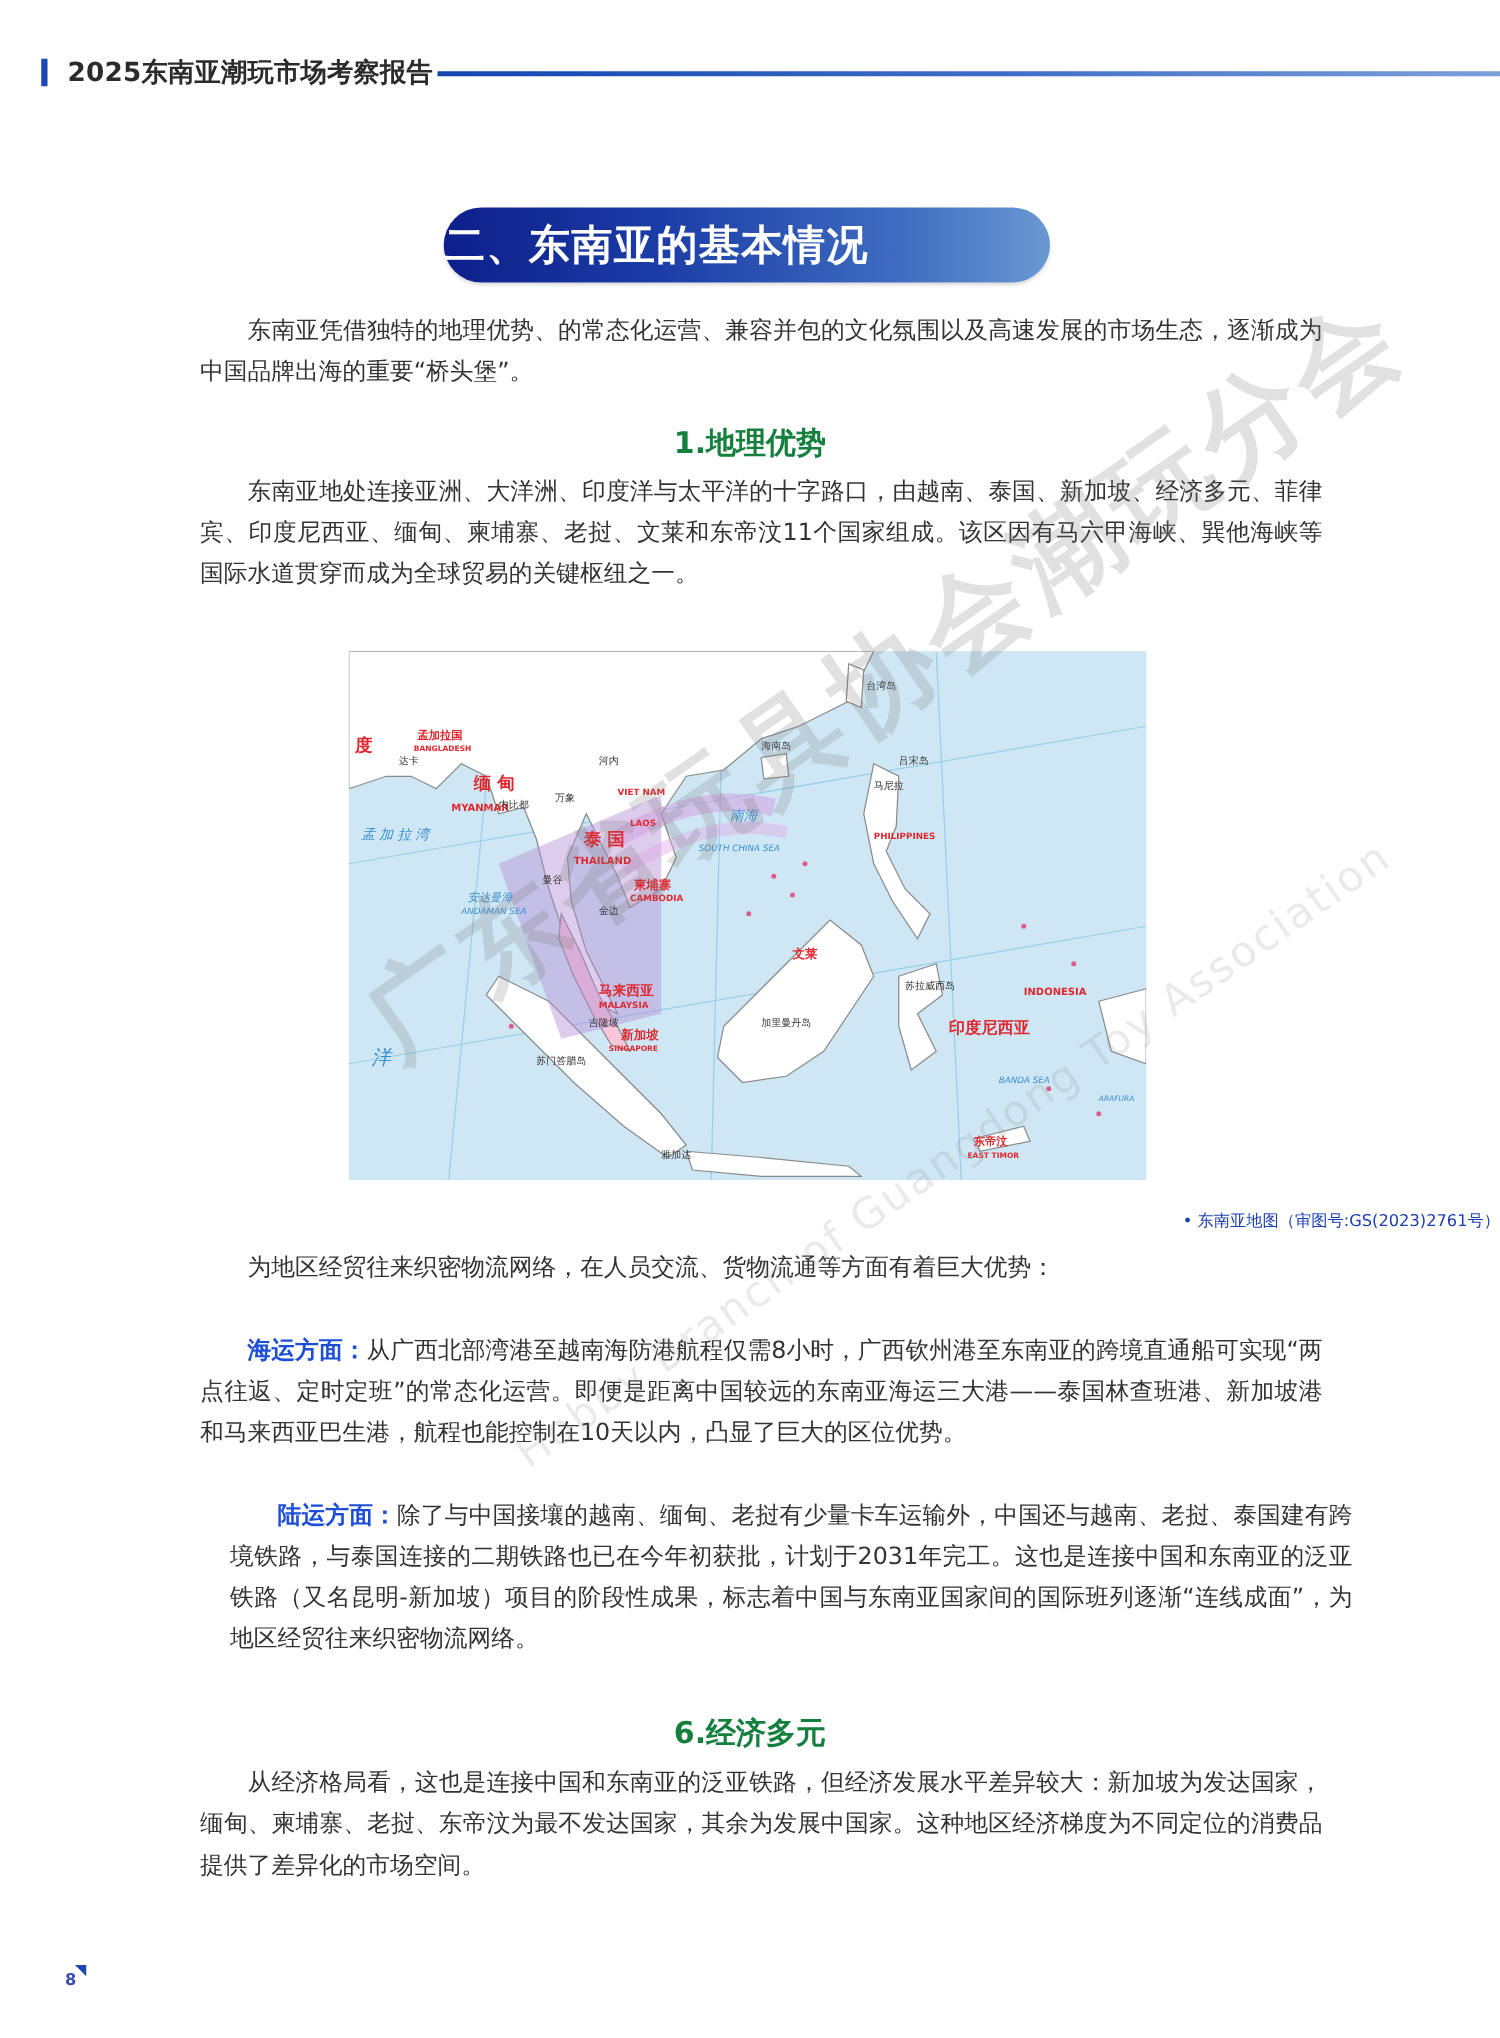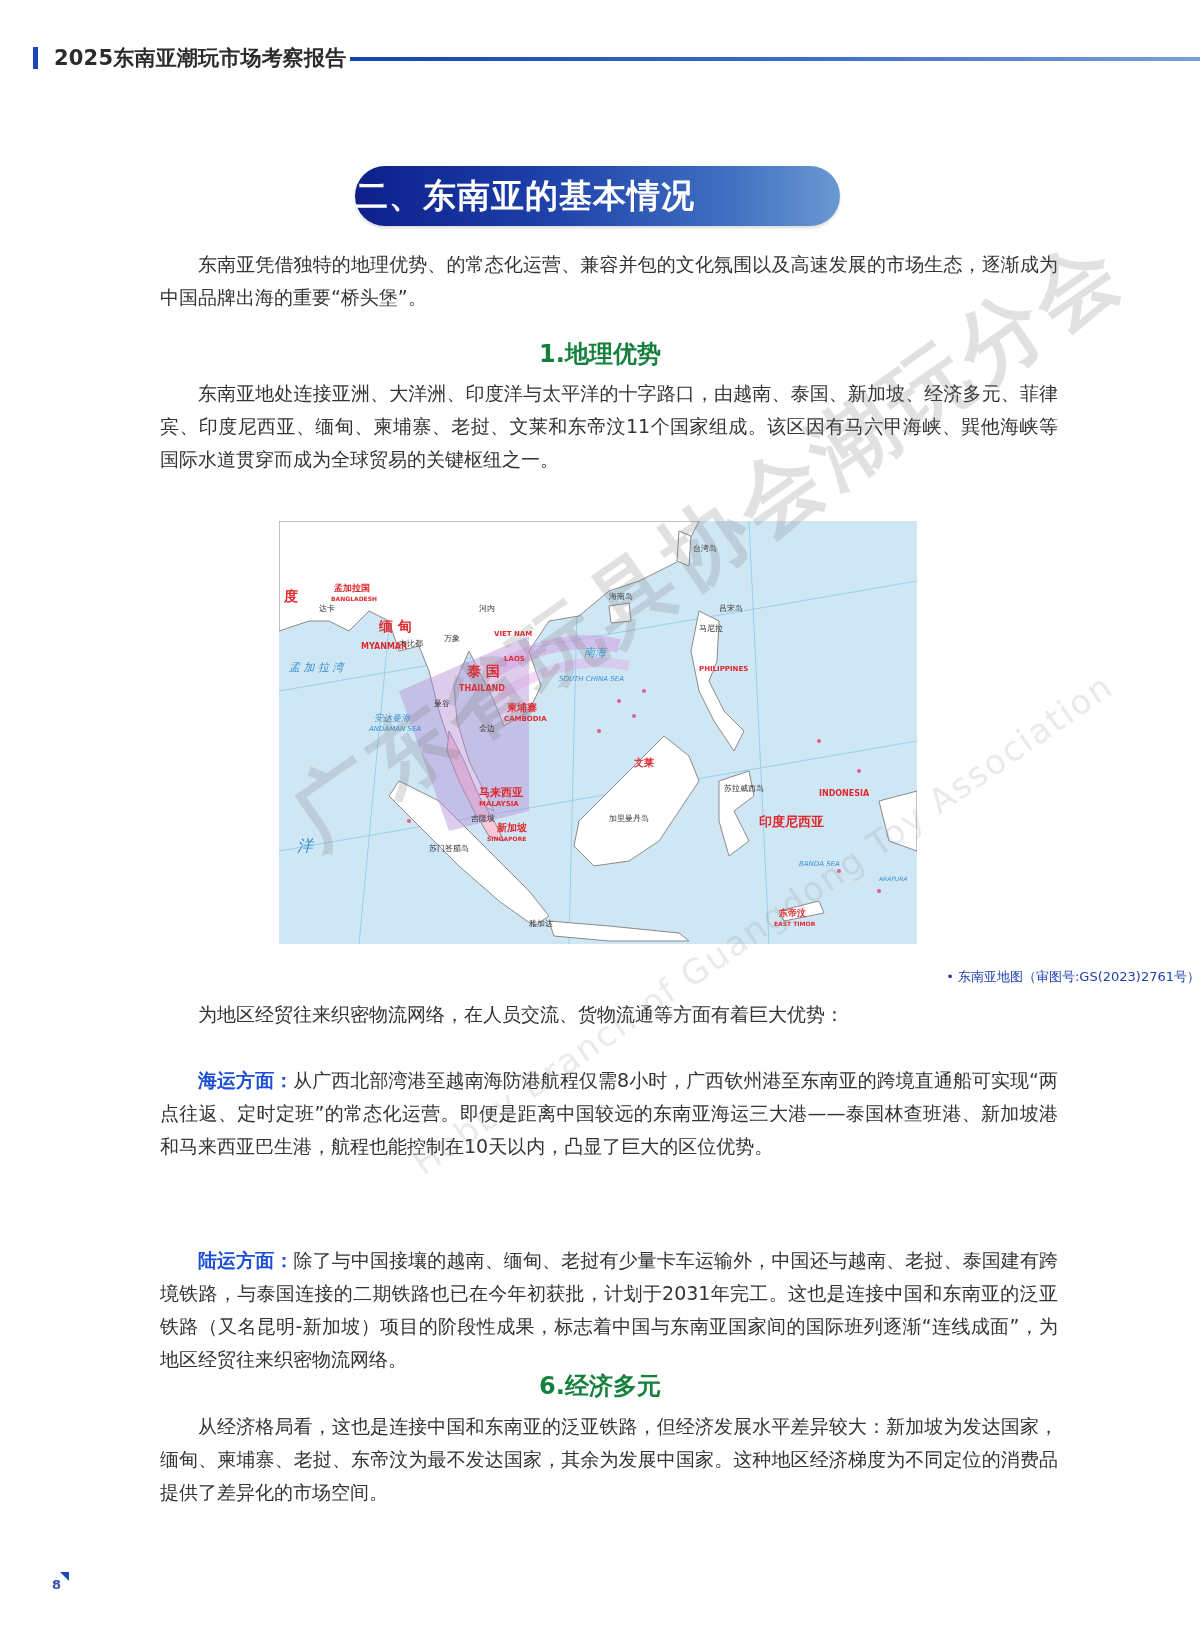--- a/index.html
+++ b/index.html
@@ -161,21 +161,21 @@
 </div>
 <div class="caption">
   <span>•</span>
   <span>东南亚地图（审图号:GS(2023)2761号）</span>
 </div>
 
 <p class="para indent" style="top:998px;">为地区经贸往来织密物流网络，在人员交流、货物流通等方面有着巨大优势：</p>
 
 <p class="para indent" style="top:1064px;"><span class="lead">海运方面：</span><span>从广西北部湾港至越南海防港航程仅需8小时，广西钦州港至东南亚的跨境直通船可实现“两点往返、定时定班”的常态化运营。即便是距离中国较远的东南亚海运三大港——泰国林查班港、新加坡港和马来西亚巴生港，航程也能控制在10天以内，凸显了巨大的区位优势。</span></p>
 
-<p class="para indent" style="top:1244px;"><span class="lead">陆运方面：</span><span>除了与中国接壤的越南、缅甸、老挝有少量卡车运输外，中国还与越南、老挝、泰国建有跨境铁路，与泰国连接的二期铁路也已在今年初获批，计划于2031年完工。这也是连接中国和东南亚的泛亚铁路（又名昆明-新加坡）项目的阶段性成果，标志着中国与东南亚国家间的国际班列逐渐“连线成面”，为地区经贸往来织密物流网络。</span></p>
+<p class="para indent" style="top:1196px;margin-left:24px;"><span class="lead">陆运方面：</span><span>除了与中国接壤的越南、缅甸、老挝有少量卡车运输外，中国还与越南、老挝、泰国建有跨境铁路，与泰国连接的二期铁路也已在今年初获批，计划于2031年完工。这也是连接中国和东南亚的泛亚铁路（又名昆明-新加坡）项目的阶段性成果，标志着中国与东南亚国家间的国际班列逐渐“连线成面”，为地区经贸往来织密物流网络。</span></p>
 
 <div class="subhead" style="top:1370px;">6.经济多元</div>
 <p class="para indent" style="top:1410px;">从经济格局看，这也是连接中国和东南亚的泛亚铁路，但经济发展水平差异较大：新加坡为发达国家，缅甸、柬埔寨、老挝、东帝汶为最不发达国家，其余为发展中国家。这种地区经济梯度为不同定位的消费品提供了差异化的市场空间。</p>
 
 <div class="watermark">广东省玩具协会潮玩分会</div>
 <div class="watermark-en">Hobby Branch of Guangdong Toy Association</div>
 
 <div class="page-num">8</div>
 <div class="page-corner"></div>
 

